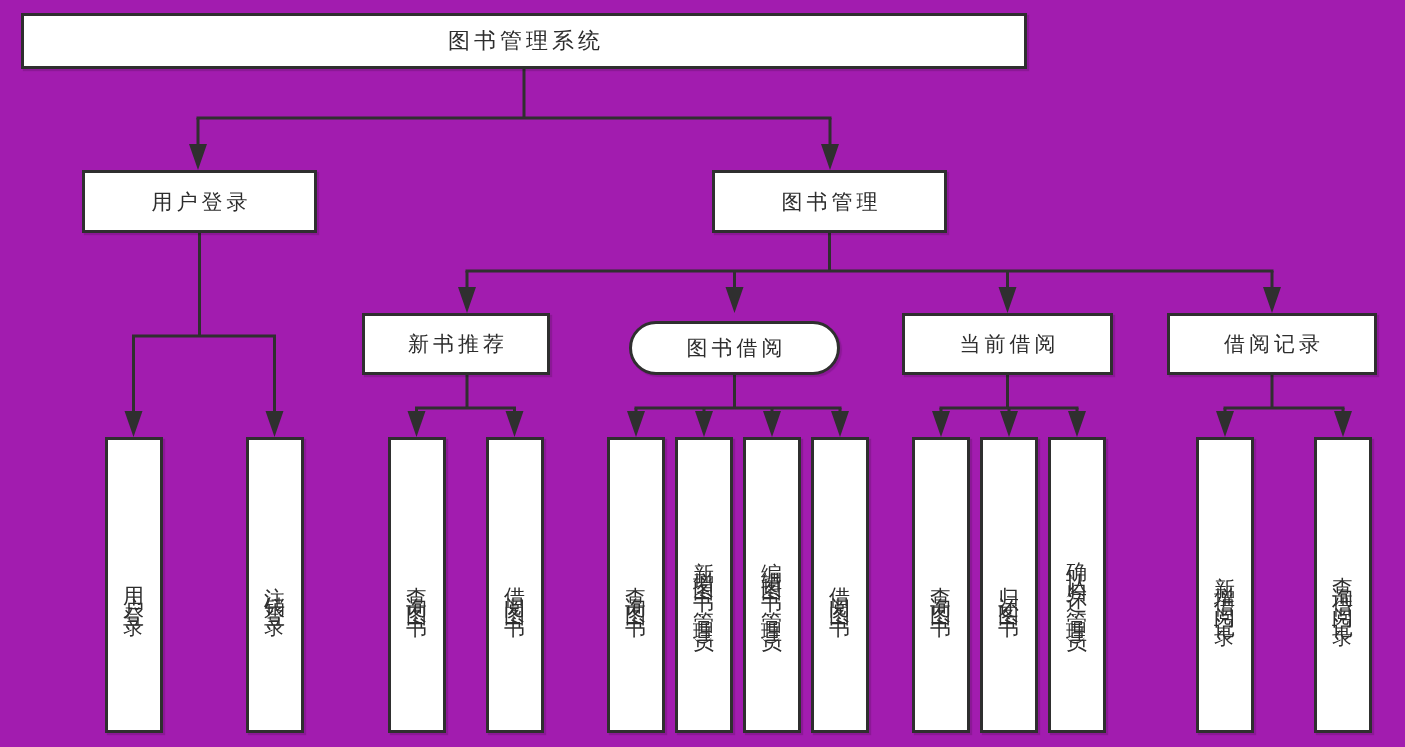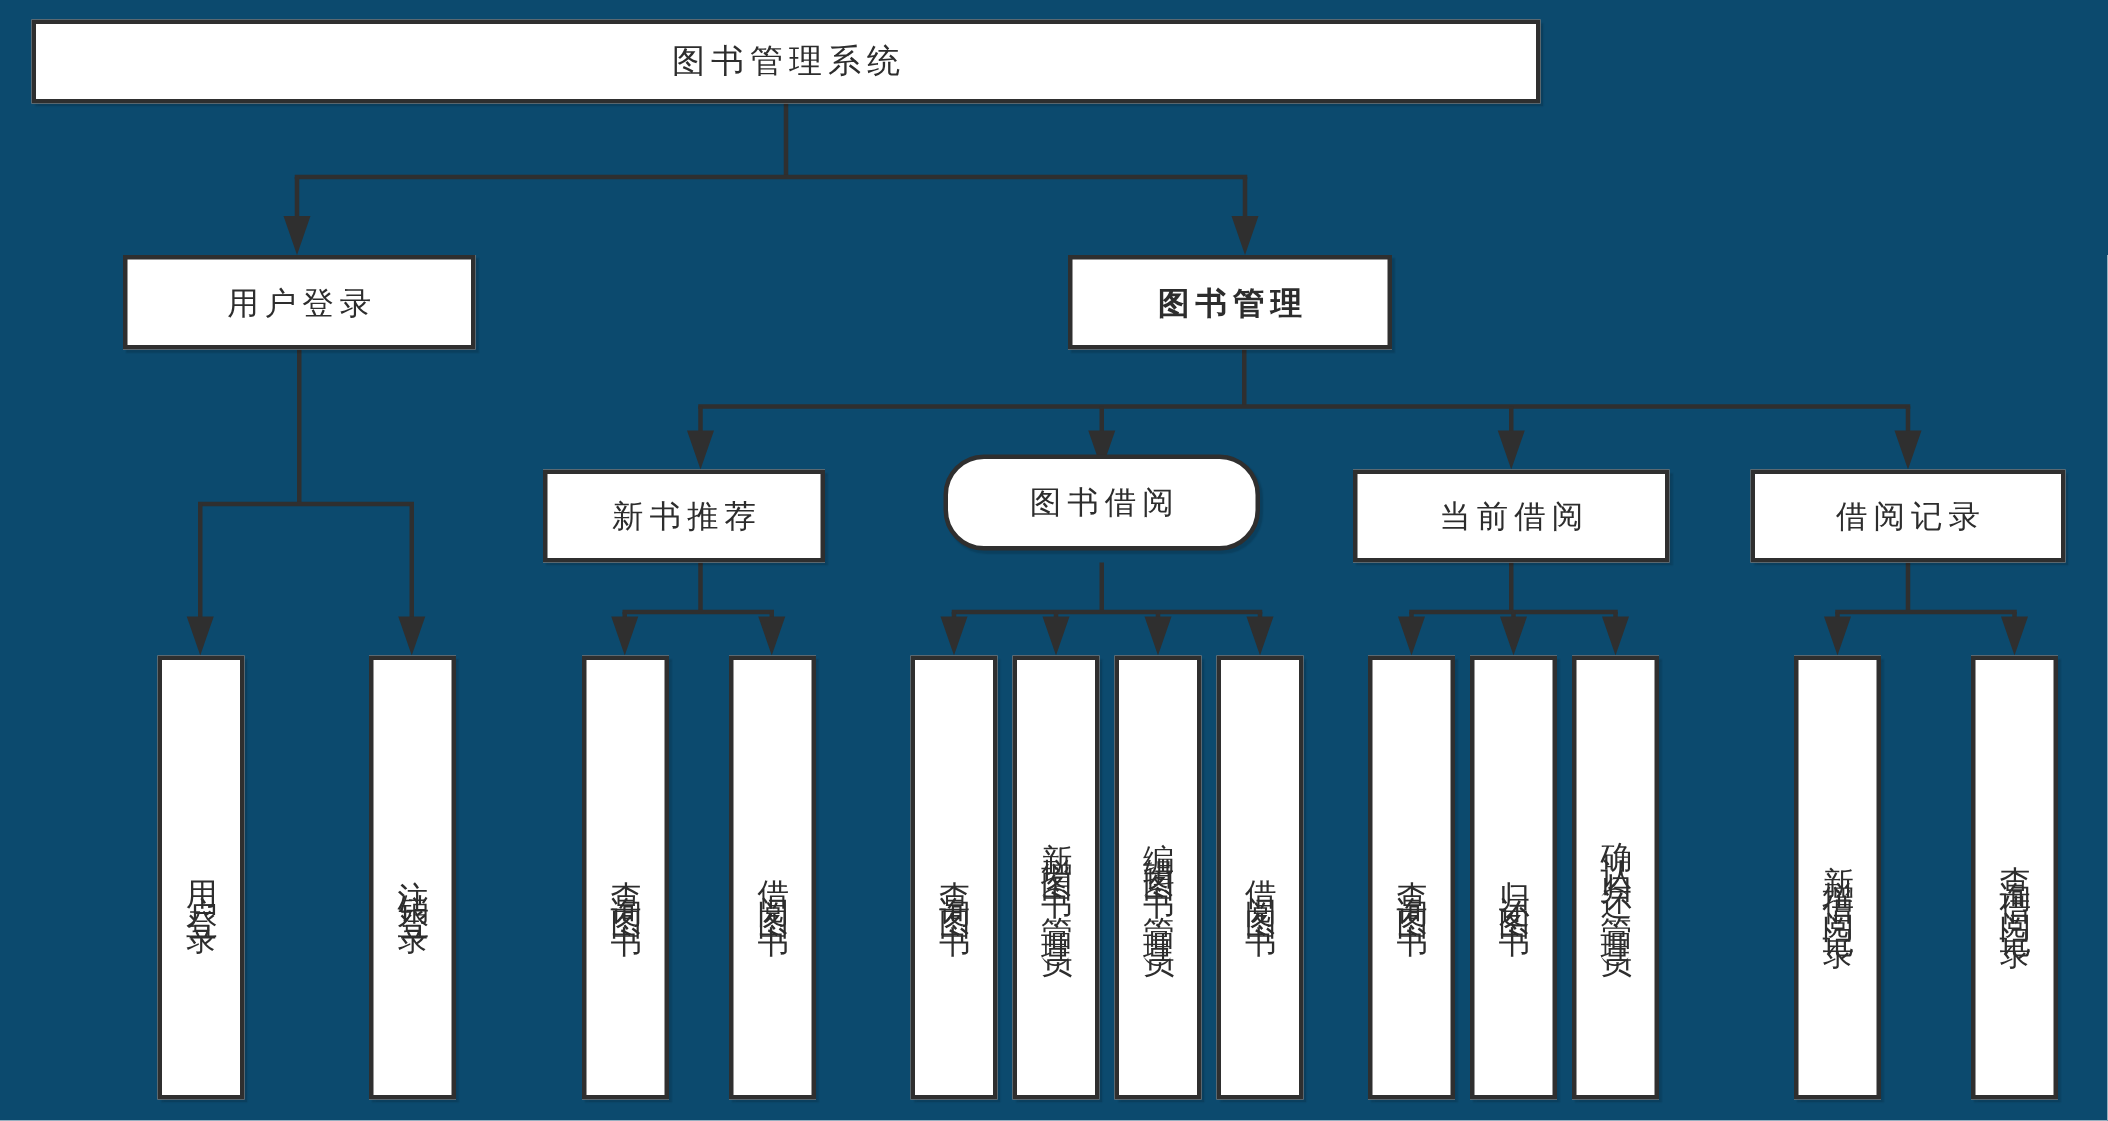--- a/index.html
+++ b/index.html
@@ -1,18 +1,18 @@
 <!DOCTYPE html>
 <html><head>
 <meta charset="utf-8">
 <style>
   html,body { margin:0; padding:0; background:#ffffff; }
   .canvas {
     position:relative; width:1405px; height:747px;
-    background:#0c4a6e; overflow:hidden;
+    background:#a21caf; overflow:hidden;
     font-family:"Liberation Sans", sans-serif;
     color:#2d2d2d;
   }
   svg.connectors { position:absolute; left:0; top:0; z-index:0; }
   .box {
     position:absolute; box-sizing:border-box; background:#ffffff;
     border:3px solid #2f2f2f; z-index:1;
     display:flex; align-items:center; justify-content:center;
     box-shadow:2px 2px 1px rgba(0,0,0,0.14);
   }
@@ -88,28 +88,28 @@
       <polygon points="1334,411 1352,411 1343,437" fill="#2f2f2f"></polygon>
     </svg>
 
   <div class="box root" style="left: 21px; top: 13px; width: 1006px; height: 56px; border-color: rgb(47, 47, 47);">
     <span class="hlabel">图书管理系统</span>
   </div>
 
   <div class="box" style="left: 82px; top: 170px; width: 235px; height: 63px; border-color: rgb(47, 47, 47);">
     <span class="hlabel">用户登录</span>
   </div>
-  <div class="box" style="left: 712px; top: 170px; width: 216px; height: 63px; border-color: rgb(47, 47, 47); font-weight: bold;">
+  <div class="box" style="left: 712px; top: 170px; width: 235px; height: 63px; border-color: rgb(47, 47, 47);">
     <span class="hlabel">图书管理</span>
   </div>
 
   <div class="box" style="left: 362px; top: 313px; width: 188px; height: 62px; border-color: rgb(47, 47, 47);">
     <span class="hlabel">新书推荐</span>
   </div>
-  <div class="box" style="left: 629px; top: 303px; width: 211px; height: 64px; border-color: rgb(47, 47, 47); border-radius: 27px;">
+  <div class="box" style="left: 629px; top: 321px; width: 211px; height: 54px; border-color: rgb(47, 47, 47); border-radius: 27px;">
     <span class="hlabel">图书借阅</span>
   </div>
   <div class="box" style="left: 902px; top: 313px; width: 211px; height: 62px; border-color: rgb(47, 47, 47);">
     <span class="hlabel">当前借阅</span>
   </div>
   <div class="box" style="left: 1167px; top: 313px; width: 210px; height: 62px; border-color: rgb(47, 47, 47);">
     <span class="hlabel">借阅记录</span>
   </div>
 
   <div class="box" style="left: 105px; top: 437px; width: 58px; height: 296px; border-color: rgb(47, 47, 47);">

